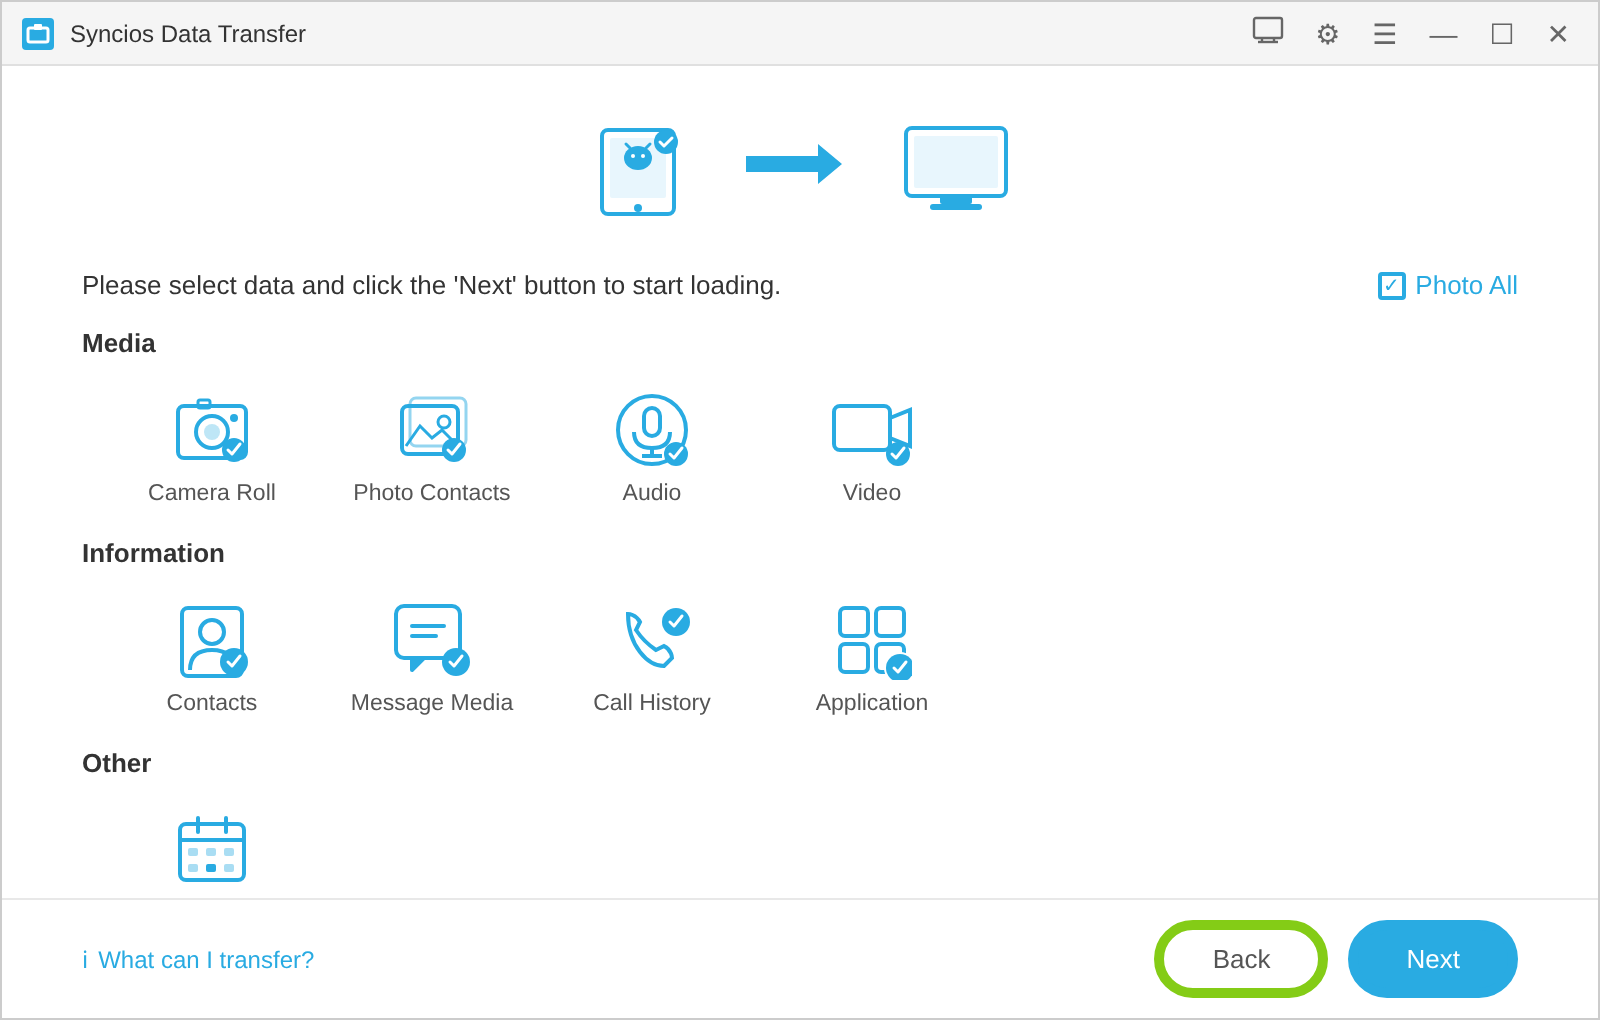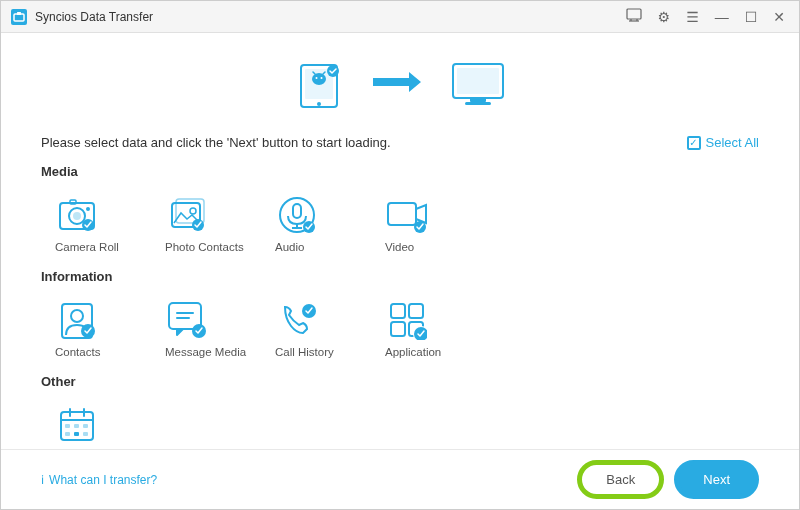--- a/index.html
+++ b/index.html
@@ -121,21 +121,21 @@
       margin-bottom: 8px;
     }
     .items-row {
       display: flex;
       gap: 0;
       padding-left: 10px;
     }
     .data-item {
       display: flex;
       flex-direction: column;
-      align-items: flex-start;
+      align-items: center;
       width: 110px;
       cursor: pointer;
       padding: 6px 4px;
       border-radius: 6px;
     }
     .data-item .icon-wrap {
       width: 44px;
       height: 44px;
       display: flex;
       align-items: center;
@@ -246,21 +246,21 @@
         <rect x="19" y="38" width="16" height="4" fill="#29abe2" rx="1"></rect>
         <rect x="14" y="42" width="26" height="3" rx="1.5" fill="#29abe2"></rect>
       </svg>
     </div>
   </div>
 
   <div class="instruction-row">
     <span class="instruction-text">Please select data and click the 'Next' button to start loading.</span>
     <div class="select-all-label">
       <div class="select-all-check">✓</div>
-      <span>Select All</span>
+      <span>Photo All</span>
     </div>
   </div>
 
   <div class="category-section">
     <div class="category-title">Media</div>
     <div class="items-row">
 
       <div class="data-item">
         <div class="icon-wrap">
           <svg width="38" height="36" viewBox="0 0 38 36" fill="none">

